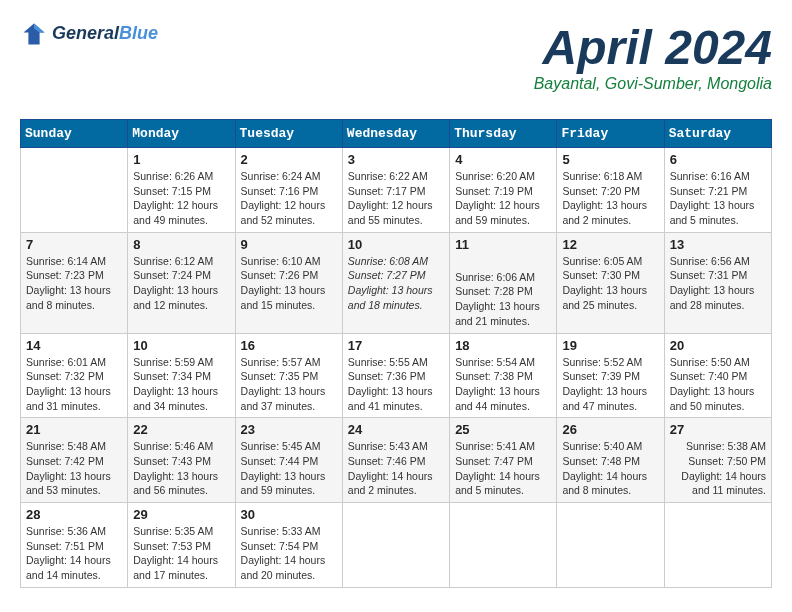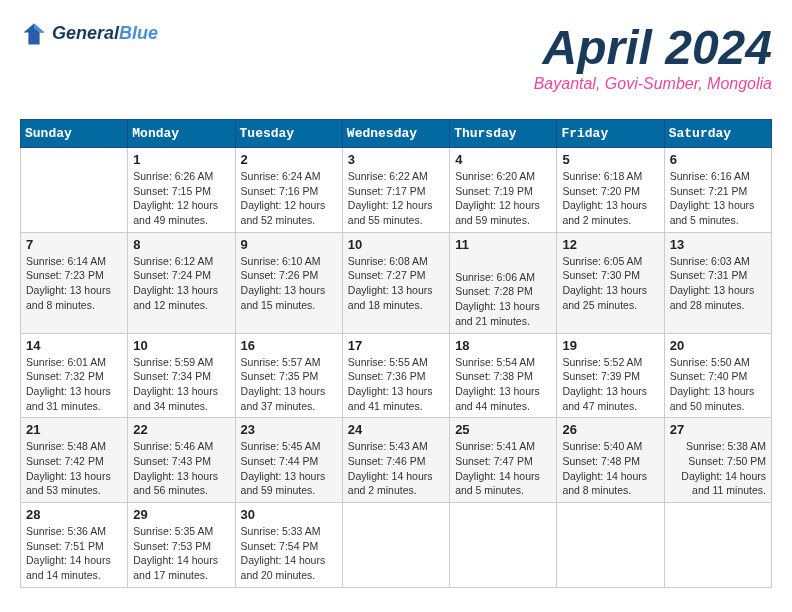--- a/index.html
+++ b/index.html
@@ -38,21 +38,21 @@
     .title-area {
       text-align: right;
     }
     .main-title {
       font-size: 48px;
       font-weight: bold;
       color: #1a3a5c;
     }
     .subtitle {
       font-size: 16px;
-      color: #ec4899;
+      color: #15803d;
     }
     .calendar {
       width: 100%;
       border-collapse: collapse;
       font-size: 11px;
     }
     .calendar th {
       background: #0369a1;
       color: #fff;
       padding: 6px 4px;
@@ -183,42 +183,42 @@
         </td>
         <td>
           <span class="day-number">9</span>
           <div class="day-info" style="white-space: pre-line;">Sunrise: 6:10 AM
 Sunset: 7:26 PM
 Daylight: 13 hours
 and 15 minutes.</div>
         </td>
         <td>
           <span class="day-number">10</span>
-          <div class="day-info" style="white-space: pre-line;">Sunrise: 6:08 AM
+          <div class="day-info" style="white-space: pre-line; font-style: italic;">Sunrise: 6:08 AM
 Sunset: 7:27 PM
 Daylight: 13 hours
 and 18 minutes.</div>
         </td>
         <td>
           <span class="day-number">11</span>
           <div class="day-info" style="white-space: pre-line; margin-top: 18px;">Sunrise: 6:06 AM
 Sunset: 7:28 PM
 Daylight: 13 hours
 and 21 minutes.</div>
         </td>
         <td>
           <span class="day-number">12</span>
           <div class="day-info" style="white-space: pre-line;">Sunrise: 6:05 AM
 Sunset: 7:30 PM
 Daylight: 13 hours
 and 25 minutes.</div>
         </td>
         <td>
           <span class="day-number">13</span>
-          <div class="day-info" style="white-space: pre-line;">Sunrise: 6:03 AM
+          <div class="day-info" style="white-space: pre-line;">Sunrise: 6:56 AM
 Sunset: 7:31 PM
 Daylight: 13 hours
 and 28 minutes.</div>
         </td>
       </tr>
       <tr>
         <td>
           <span class="day-number">14</span>
           <div class="day-info" style="white-space: pre-line;">Sunrise: 6:01 AM
 Sunset: 7:32 PM

